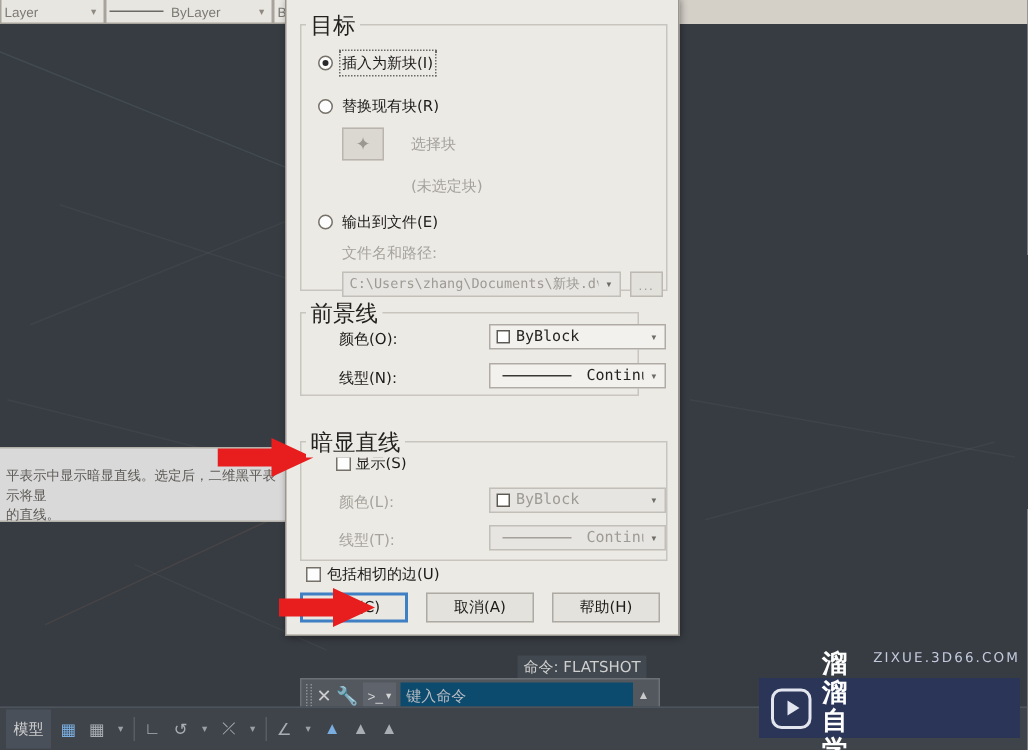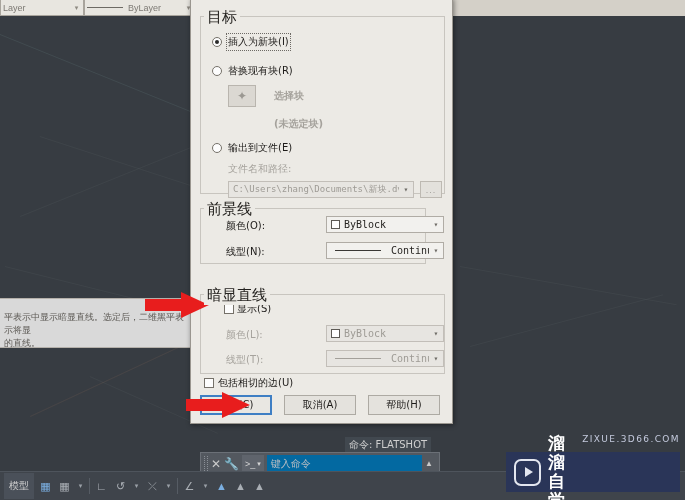--- a/index.html
+++ b/index.html
@@ -30,21 +30,21 @@
     border-top: none;
     display: flex; align-items: center;
     font-size: 9px; color: #7d7a74;
     padding: 0 2px;
     position: relative;
   }
   .tb-combo .cap { flex: 1; overflow: hidden; white-space: nowrap; }
   .tb-combo .arr {
     width: 9px; text-align: center; font-size: 7px; color: #8e8a82;
   }
-  .tb-c1 { width: 84px; }
+  .tb-c1 { width: 70px; }
   .tb-c2 { width: 112px; justify-content: center; }
   .tb-c3 { width: 48px; }
   .lt-preview {
     display: inline-block;
     width: 36px; height: 1px; background: #6d6a64;
     vertical-align: middle; margin-right: 5px;
   }
   .toolbar-rest {
     flex: 1; background: #d4d0c8;
   }
@@ -127,21 +127,21 @@
   .checkbox {
     width: 10px; height: 10px;
     border: 1px solid #757169; background: #fdfdfd;
     display: inline-block; flex: 0 0 auto;
   }
   .lbl {
     font-size: 10px; color: #1d1b19; margin-left: 6px;
     font-family: "DejaVu Sans", sans-serif;
     white-space: nowrap;
   }
-  .lbl.dim { color: #a5a29c; font-weight: bold; }
+  .lbl.dim { color: #a5a29c; }
   .lbl.focus {
     outline: 1px dotted #6d6a65;
     outline-offset: 1px;
   }
 
   .selbtn {
     width: 28px; height: 22px;
     background: #dbd8d2;
     border: 1px solid #b9b5ae;
     display: flex; align-items: center; justify-content: center;
@@ -226,21 +226,21 @@
     gap: 3px;
   }
   .cmd-ico { color: #cbcbcb; font-size: 12px; flex: 0 0 auto; }
   .cmd-grip { width: 4px; height: 15px; border-left: 1px dotted #8a8f96; border-right: 1px dotted #8a8f96; }
   .cmd-prompt {
     display: flex; align-items: center; gap: 2px;
     background: #5f646c; height: 17px; padding: 0 3px;
     color: #d6d6d6; font-size: 9px; flex: 0 0 auto;
   }
   .cmd-input {
-    flex: 1; height: 17px; background: #0369a1;
+    flex: 1; height: 17px; background: #0c4a6e;
     color: #b9bdc2; font-size: 10px;
     display: flex; align-items: center; padding-left: 4px;
     font-family: "DejaVu Sans", sans-serif;
   }
   .cmd-up { color: #c9c9c9; font-size: 8px; padding-right: 3px; }
 
   
   .statusbar {
     position: absolute; left: 0; top: 471px;
     width: 685px; height: 29px;

